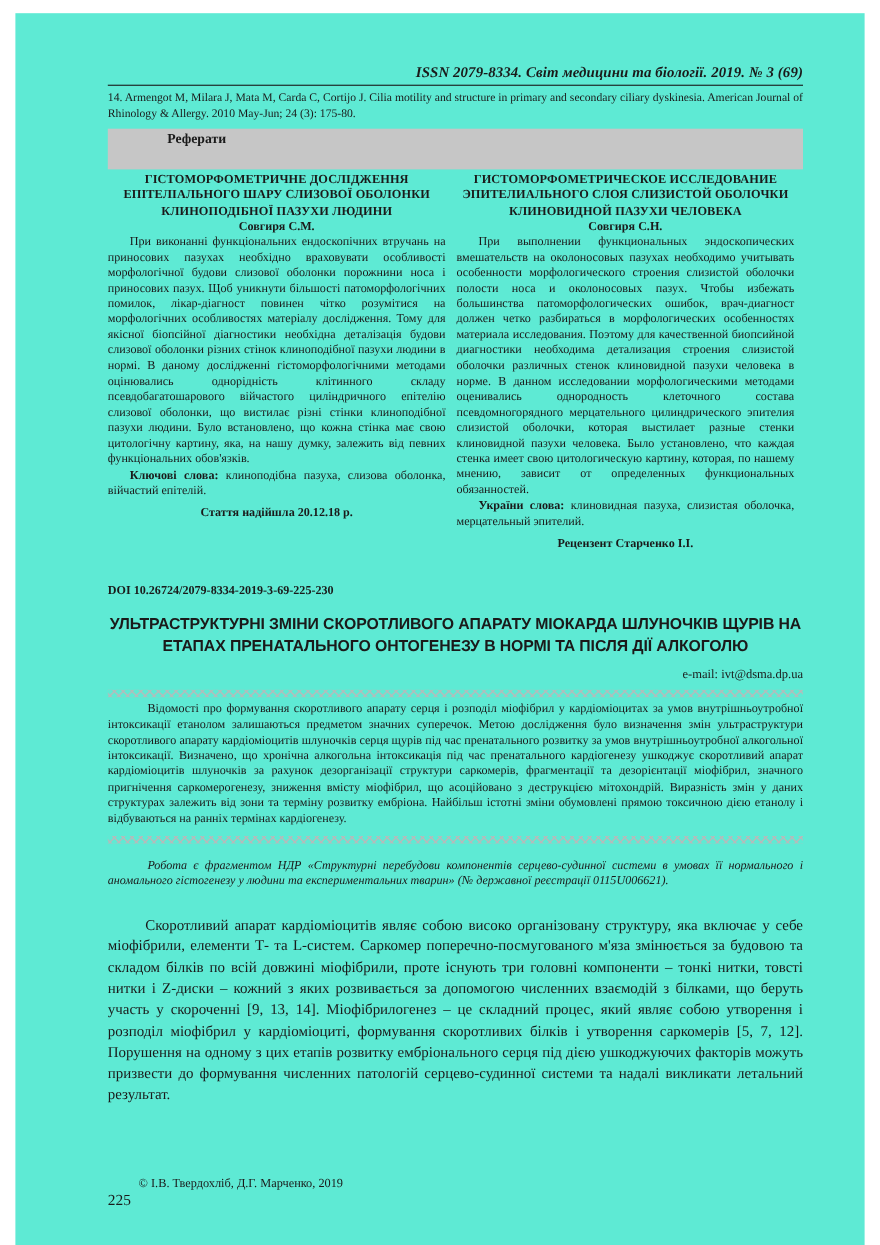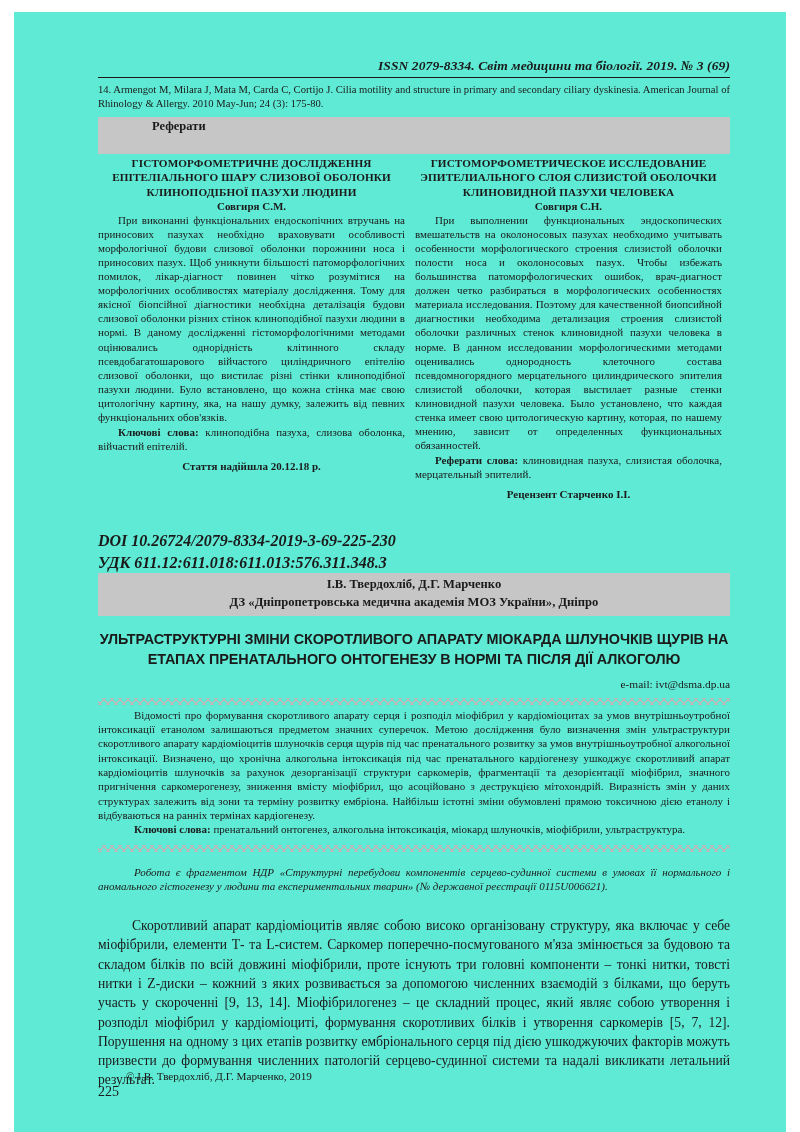--- a/index.html
+++ b/index.html
@@ -108,23 +108,22 @@
     font-size: 11px;
     text-align: center;
     margin-top: 7px;
     font-weight: bold;
   }
 
   
   .doi-block {
     margin-top: 30px;
     font-weight: bold;
-    font-size: 16px;
+    font-size: 11px;
     line-height: 1.33;
-    font-style: italic;
   }
 
   
   .art-title {
     text-align: center;
     font-family: "Liberation Sans", "DejaVu Sans", sans-serif;
     font-weight: bold;
     font-size: 14.4px;
     line-height: 1.4;
     letter-spacing: -.1px;
@@ -223,50 +222,41 @@
           <span>клиноподібна пазуха, слизова оболонка, війчастий епітелій.</span>
         </div>
         <div class="abs-foot">Стаття надійшла 20.12.18 р.</div>
       </div>
 
       <div class="abs-col">
         <div class="abs-title">ГИСТОМОРФОМЕТРИЧЕСКОЕ ИССЛЕДОВАНИЕ ЭПИТЕЛИАЛЬНОГО СЛОЯ СЛИЗИСТОЙ ОБОЛОЧКИ КЛИНОВИДНОЙ ПАЗУХИ ЧЕЛОВЕКА</div>
         <div class="abs-author">Совгиря С.Н.</div>
         <div class="abs-body">При выполнении функциональных эндоскопических вмешательств на околоносовых пазухах необходимо учитывать особенности морфологического строения слизистой оболочки полости носа и околоносовых пазух. Чтобы избежать большинства патоморфологических ошибок, врач-диагност должен четко разбираться в морфологических особенностях материала исследования. Поэтому для качественной биопсийной диагностики необходима детализация строения слизистой оболочки различных стенок клиновидной пазухи человека в норме. В данном исследовании морфологическими методами оценивались однородность клеточного состава псевдомногорядного мерцательного цилиндрического эпителия слизистой оболочки, которая выстилает разные стенки клиновидной пазухи человека. Было установлено, что каждая стенка имеет свою цитологическую картину, которая, по нашему мнению, зависит от определенных функциональных обязанностей.</div>
         <div class="abs-kw">
-          <b>Реферати слова:</b>
+          <b>України слова:</b>
           <span>клиновидная пазуха, слизистая оболочка, мерцательный эпителий.</span>
         </div>
         <div class="abs-foot">Рецензент Старченко І.І.</div>
       </div>
 
     </div>
 
     <div class="doi-block">
       <div>DOI 10.26724/2079-8334-2019-3-69-225-230</div>
-      <div>УДК 611.12:611.018:611.013:576.311.348.3</div>
     </div>
 
-    <div class="band band-authors">
-      <div>І.В. Твердохліб, Д.Г. Марченко</div>
-      <div>ДЗ «Дніпропетровська медична академія МОЗ України», Дніпро</div>
-    </div>
 
     <div class="art-title">УЛЬТРАСТРУКТУРНІ ЗМІНИ СКОРОТЛИВОГО АПАРАТУ МІОКАРДА ШЛУНОЧКІВ ЩУРІВ НА ЕТАПАХ ПРЕНАТАЛЬНОГО ОНТОГЕНЕЗУ В НОРМІ ТА ПІСЛЯ ДІЇ АЛКОГОЛЮ</div>
 
     <div class="email">e-mail: ivt@dsma.dp.ua</div>
 
     <div class="zig"></div>
 
     <div class="summary">Відомості про формування скоротливого апарату серця і розподіл міофібрил у кардіоміоцитах за умов внутрішньоутробної інтоксикації етанолом залишаються предметом значних суперечок. Метою дослідження було визначення змін ультраструктури скоротливого апарату кардіоміоцитів шлуночків серця щурів під час пренатального розвитку за умов внутрішньоутробної алкогольної інтоксикації. Визначено, що хронічна алкогольна інтоксикація під час пренатального кардіогенезу ушкоджує скоротливий апарат кардіоміоцитів шлуночків за рахунок дезорганізації структури саркомерів, фрагментації та дезорієнтації міофібрил, значного пригнічення саркомерогенезу, зниження вмісту міофібрил, що асоційовано з деструкцією мітохондрій. Виразність змін у даних структурах залежить від зони та терміну розвитку ембріона. Найбільш істотні зміни обумовлені прямою токсичною дією етанолу і відбуваються на ранніх термінах кардіогенезу.</div>
 
-    <div class="summary-kw">
-      <b>Ключові слова:</b>
-      <span>пренатальний онтогенез, алкогольна інтоксикація, міокард шлуночків, міофібрили, ультраструктура.</span>
-    </div>
 
     <div class="zig"></div>
 
     <div class="funding">Робота є фрагментом НДР «Структурні перебудови компонентів серцево-судинної системи в умовах її нормального і аномального гістогенезу у людини та експериментальних тварин» (№ державної реєстрації 0115U006621).</div>
 
     <div class="body-text">Скоротливий апарат кардіоміоцитів являє собою високо організовану структуру, яка включає у себе міофібрили, елементи Т- та L-систем. Саркомер поперечно-посмугованого м'яза змінюється за будовою та складом білків по всій довжині міофібрили, проте існують три головні компоненти – тонкі нитки, товсті нитки і Z-диски – кожний з яких розвивається за допомогою численних взаємодій з білками, що беруть участь у скороченні [9, 13, 14]. Міофібрилогенез – це складний процес, який являє собою утворення і розподіл міофібрил у кардіоміоциті, формування скоротливих білків і утворення саркомерів [5, 7, 12]. Порушення на одному з цих етапів розвитку ембріонального серця під дією ушкоджуючих факторів можуть призвести до формування численних патологій серцево-судинної системи та надалі викликати летальний результат.</div>
 
   </div>
 
   <div class="footer">

